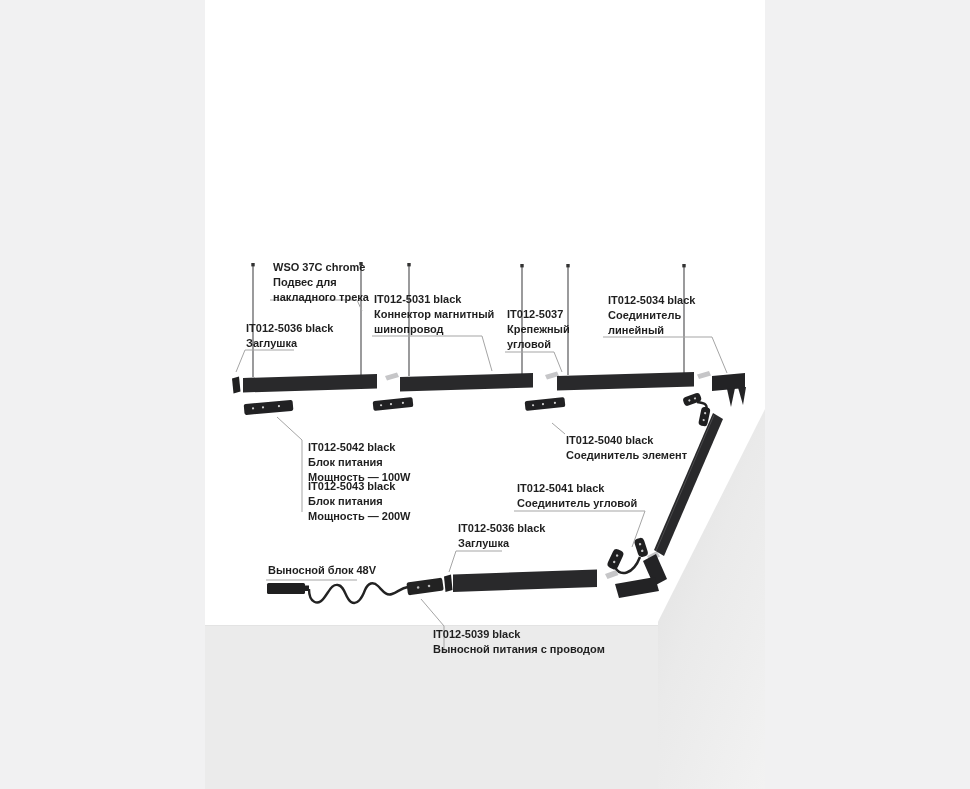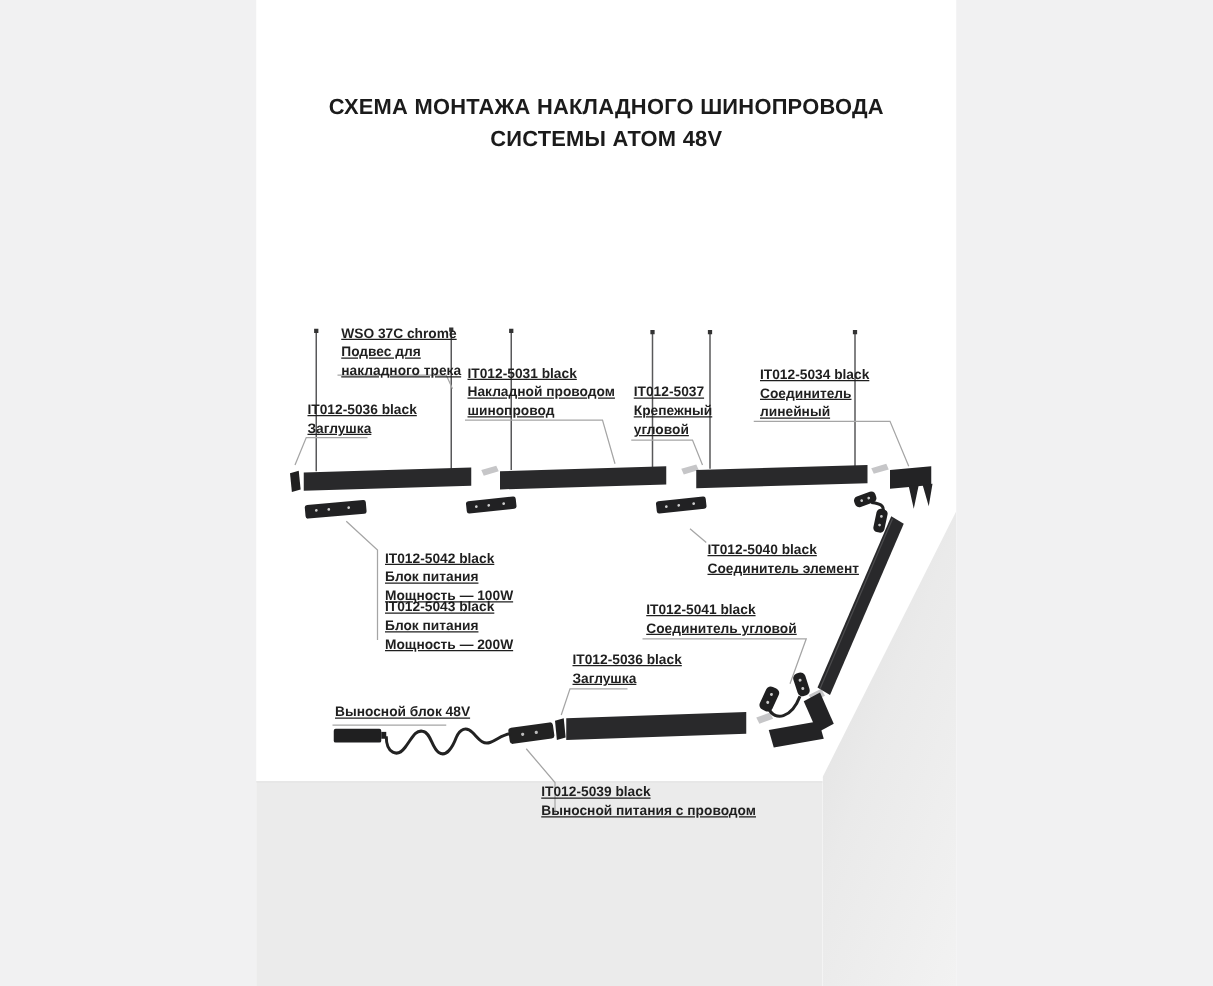--- a/index.html
+++ b/index.html
@@ -7,35 +7,31 @@
           font-family:"Liberation Sans",sans-serif;}
   .page{position:absolute;left:205px;top:0;width:560px;height:789px;background:#ffffff;}
   .floor{position:absolute;left:205px;top:625px;width:453px;height:164px;background:#ebebeb;border-top:1px solid #e3e3e3;}
   .wedge{position:absolute;left:658px;top:409px;width:107px;height:380px;
          background:linear-gradient(110deg,#dedede 0%,#eaeaea 45%,#f2f2f2 100%);
          clip-path:polygon(100% 0%,0% 56%,0% 100%,100% 100%);}
   .title{position:absolute;left:205px;top:72px;width:560px;text-align:center;
          font-size:17.5px;line-height:26px;font-weight:600;color:#1b1b1b;letter-spacing:.2px;}
   .title span{display:block;}
   .lbl{position:absolute;font-size:11px;line-height:15px;font-weight:600;color:#1f1f1f;white-space:nowrap;}
-  .lbl .ln{display:block;text-decoration:underline;}
+  .lbl .ln{display:block;}
   svg.overlay{position:absolute;left:0;top:0;}
 </style>
 </head>
 <body>
 
 <div class="canvas">
   <div class="page"></div>
   <div class="floor"></div>
   <div class="wedge"></div>
 
-  <div class="title">
-    <span>СХЕМА МОНТАЖА НАКЛАДНОГО ШИНОПРОВОДА</span>
-    <span>СИСТЕМЫ АТОМ 48V</span>
-  </div>
 
   <svg class="overlay" width="970" height="789" viewBox="0 0 970 789">
 
     <g stroke="#58585a" stroke-width="1.2">
       <line x1="253" y1="266" x2="253" y2="377"></line>
         <line x1="361" y1="265" x2="361" y2="376"></line>
       <line x1="409" y1="266" x2="409" y2="376"></line>
         <line x1="522" y1="267" x2="522" y2="375"></line>
       <line x1="568" y1="267" x2="568" y2="375"></line>
         <line x1="684" y1="267" x2="684" y2="374"></line>
@@ -157,21 +153,21 @@
     <span class="ln">WSO 37C chrome</span>
     <span class="ln">Подвес для</span>
     <span class="ln">накладного  трека</span>
   </div>
   <div class="lbl" style="left:246px;top:321px">
     <span class="ln">IT012-5036 black</span>
     <span class="ln">Заглушка</span>
   </div>
   <div class="lbl" style="left:374px;top:292px">
     <span class="ln">IT012-5031 black</span>
-    <span class="ln">Накладной проводом</span>
+    <span class="ln">Коннектор магнитный</span>
     <span class="ln">шинопровод</span>
   </div>
   <div class="lbl" style="left:507px;top:307px">
     <span class="ln">IT012-5037</span>
     <span class="ln">Крепежный</span>
     <span class="ln">угловой</span>
   </div>
   <div class="lbl" style="left:608px;top:293px">
     <span class="ln">IT012-5034 black</span>
     <span class="ln">Соединитель</span>

